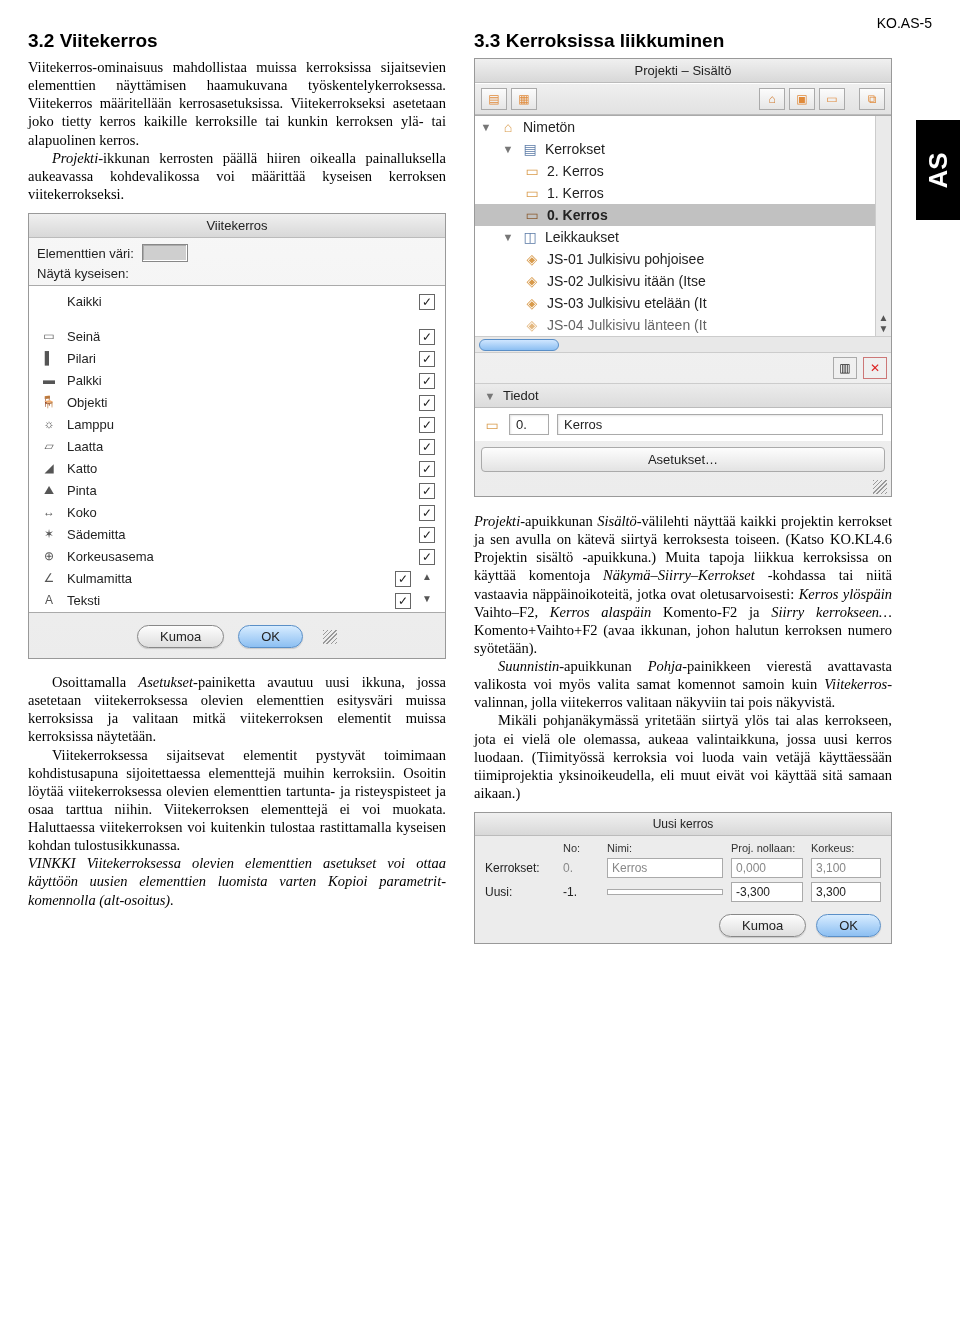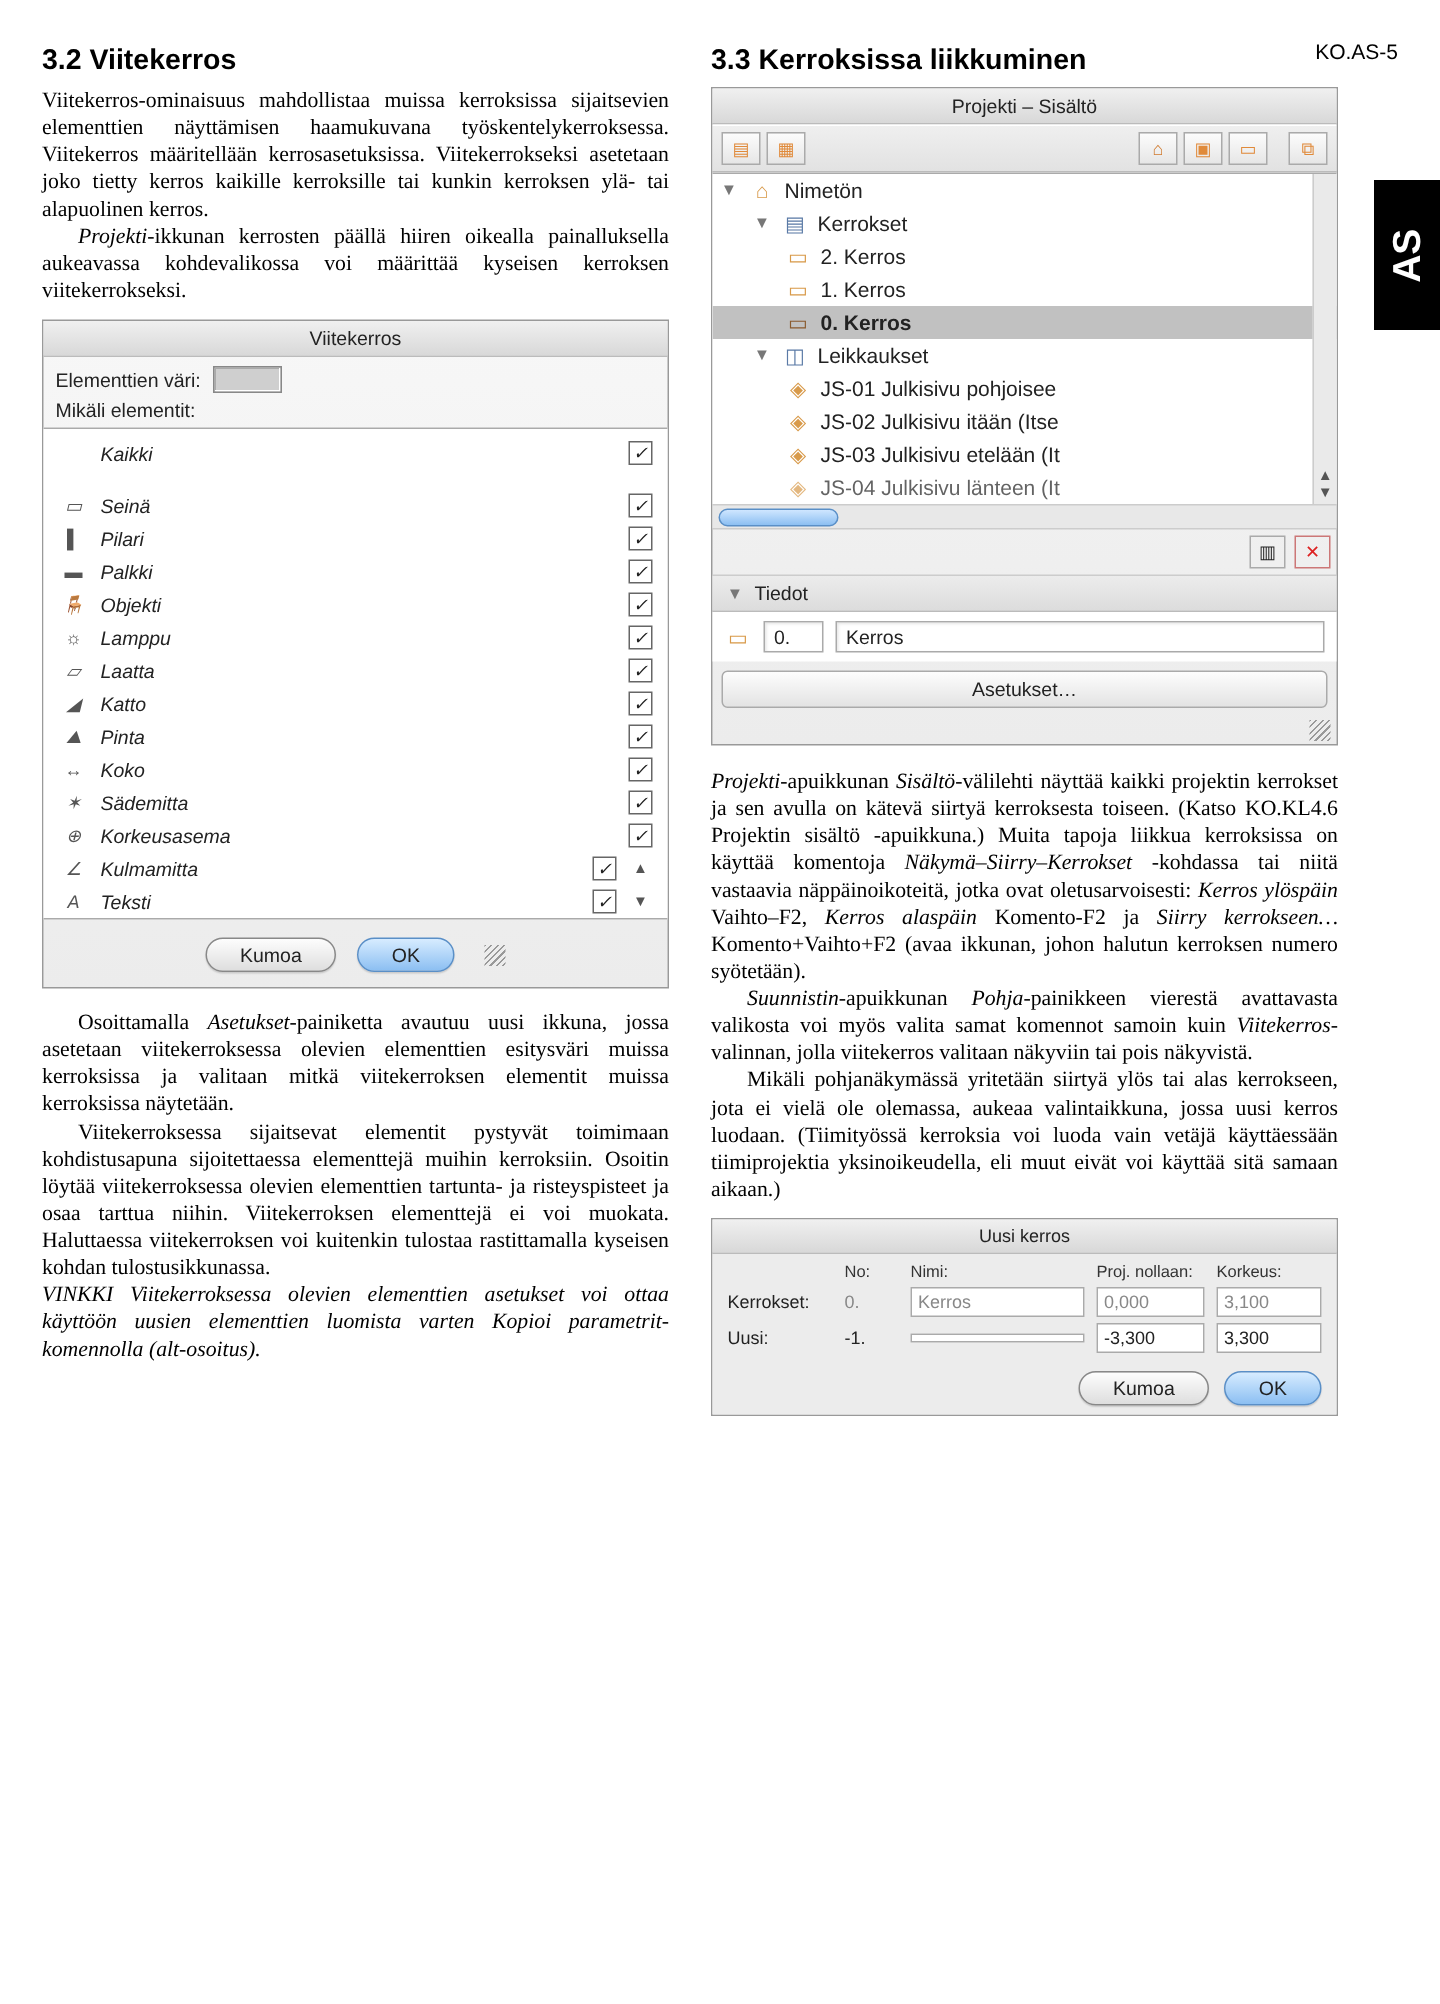--- a/index.html
+++ b/index.html
@@ -8,21 +8,21 @@
     height: 1336px;
     background: #fff;
     font-family: Georgia, 'Times New Roman', serif;
     font-size: 14.5px;
     color: #000;
     position: relative;
     padding: 30px 28px 20px 28px;
   }
   .page-header-code {
     position: absolute;
-    top: 26px;
+    top: 15px;
     right: 28px;
     font-family: Helvetica, Arial, sans-serif;
     font-size: 14px;
   }
   .side-tab {
     position: absolute;
     top: 120px;
     right: 0;
     width: 44px;
     height: 100px;
@@ -84,24 +84,22 @@
     box-shadow: inset -1px -1px 0 #fff, inset 1px 1px 0 #aaa;
   }
   .elem-list {
     background: #fff;
     border-top: 1px solid #aaa;
     border-bottom: 1px solid #aaa;
     margin: 2px 0;
   }
   .elem-row {
     display: flex;
-    align-items: center;
     padding: 3px 10px;
     gap: 8px;
-    font-style: italic;
   }
   .elem-first { padding-top: 8px; padding-bottom: 8px; }
   .elem-icon {
     width: 20px; height: 14px;
     display: inline-flex; align-items: center; justify-content: center;
     color: #555; font-size: 12px;
   }
   .elem-name { flex: 1; }
   .elem-check {
     width: 16px; height: 16px; border: 1px solid #666; background: #fff;
@@ -226,21 +224,21 @@
       <p class="indent"><span class="italic">Projekti</span><span>-ikkunan kerrosten päällä hiiren oikealla painalluksella aukeavassa kohdevalikossa voi määrittää kyseisen kerroksen viitekerrokseksi.</span></p>
     </div>
 
     <div class="panel viitekerros-panel">
       <div class="panel-title">Viitekerros</div>
       <div class="panel-row" style="padding-top:6px;">
         <span class="plabel">Elementtien väri:</span>
         <span class="color-swatch"></span>
       </div>
       <div class="panel-row">
-        <span class="plabel">Mikäli elementit:</span>
+        <span class="plabel">Näytä kyseisen:</span>
       </div>
 
       <div class="elem-list">
         <div class="elem-row elem-first">
           <span class="elem-icon"></span>
           <span class="elem-name">Kaikki</span>
           <span class="elem-check">✓</span>
         </div>
         <div style="height:8px;"></div>
         <div class="elem-row">

